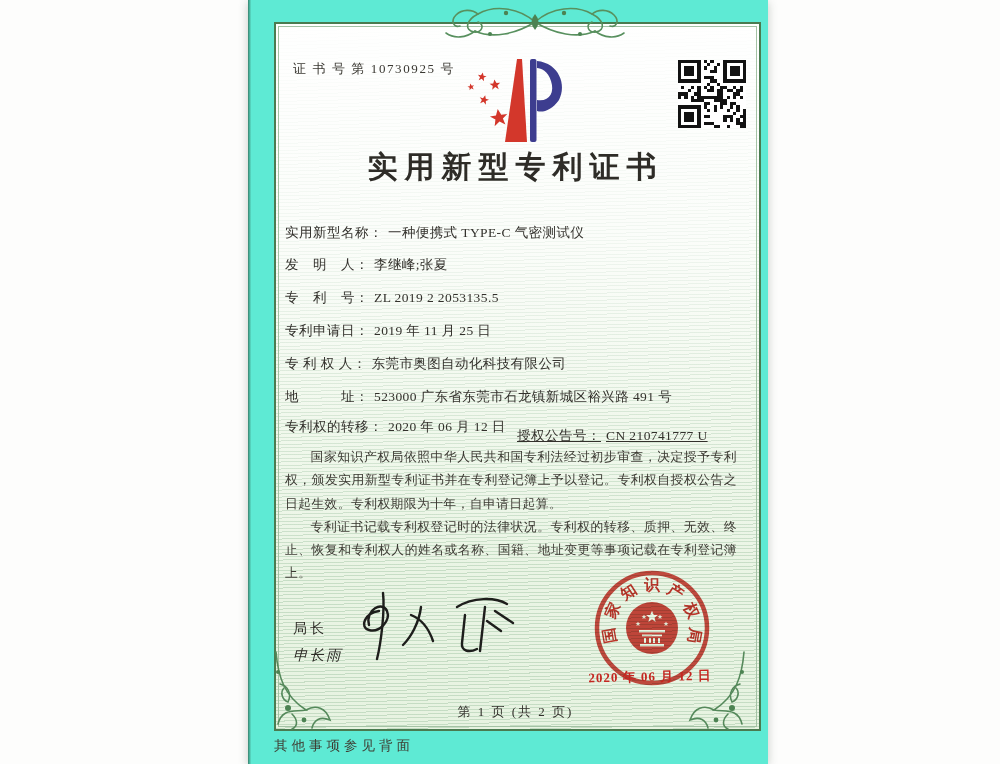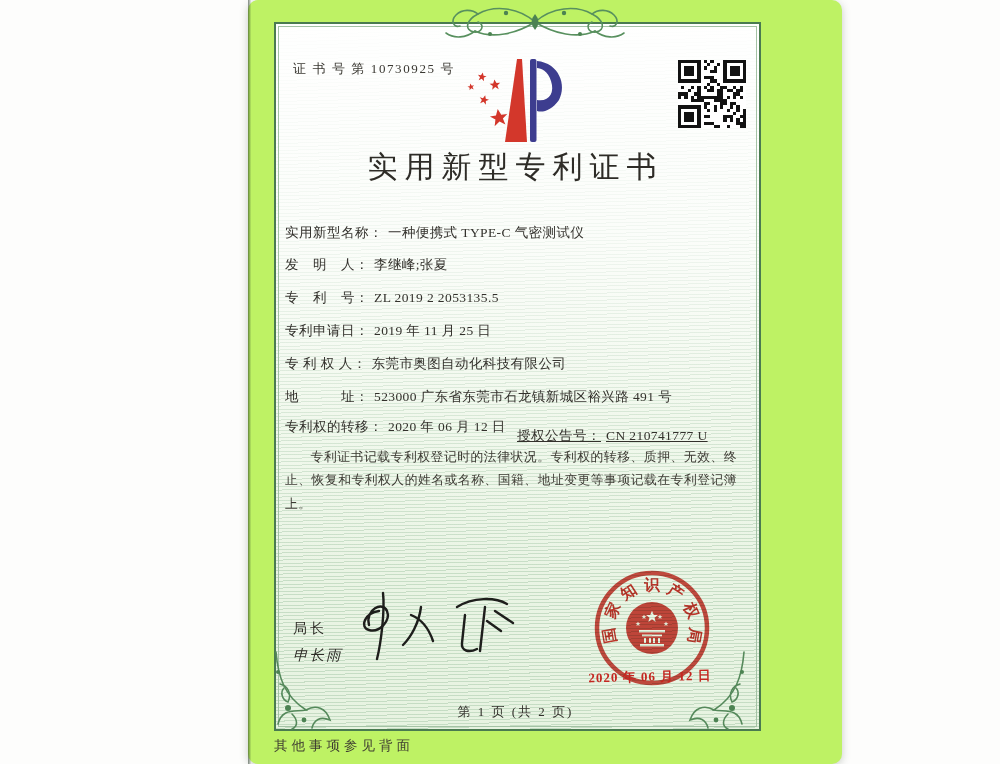--- a/index.html
+++ b/index.html
@@ -1,32 +1,32 @@
 <!DOCTYPE html>
 <html><head>
 <meta charset="utf-8">
 <style>
   html,body{margin:0;padding:0;background:#ffffff;width:1000px;height:764px;overflow:hidden;
     font-family:"Liberation Serif","DejaVu Serif",serif;}
   .canvas{position:relative;width:1000px;height:764px;background:#fdfdfc;}
-  .page{position:absolute;left:248px;top:0;width:594px;height:764px;background:#bef264;
-    box-shadow:0 2px 9px rgba(60,75,60,.28);border-radius:10px;}
+  .page{position:absolute;left:248px;top:0;width:520px;height:764px;background:#5eead4;
+    box-shadow:0 2px 9px rgba(60,75,60,.28);}
   .page::before{content:"";position:absolute;left:0;top:0;width:3px;height:100%;
     background:linear-gradient(to right,rgba(25,45,25,.55),rgba(25,45,25,.05));}
   .frame{position:absolute;left:26px;top:22px;width:483px;height:705px;
     border:2px solid #4a7b50;
     background:
       linear-gradient(to bottom,rgba(255,255,255,.97),rgba(255,255,255,.72) 30%,rgba(252,255,250,.28) 55%,rgba(246,252,242,0) 78%),
       repeating-linear-gradient(178.6deg,rgba(118,168,126,.30) 0 1px,rgba(255,255,255,0) 1px 3.5px),
       linear-gradient(to bottom,#f5faf1,#e7f3e1);}
   .frame::before{content:"";position:absolute;left:2px;top:2px;right:2px;bottom:2px;
     border:1px solid #a3c2a4;pointer-events:none;}
   .abs{position:absolute;}
   .cert-no{left:45px;top:60px;font-size:13px;letter-spacing:1.6px;color:#3a3832;}
-  .title{left:26px;top:147px;width:483px;text-align:center;font-size:30px;font-weight:400;
+  .title{left:26px;top:147px;width:483px;text-align:center;font-size:30px;font-weight:700;
     letter-spacing:7px;color:#2e2c27;}
   .row{left:37px;font-size:13.5px;color:#33312c;white-space:nowrap;}
   .row .lbl{letter-spacing:.5px;}
   .row .val{margin-left:5px;letter-spacing:.4px;}
   .r0{top:224px}.r1{top:256px}.r2{top:289px}.r3{top:322px}.r4{top:355px}.r5{top:388px}.r6{top:418px}
   .grant2{position:absolute;left:232px;top:9px;white-space:nowrap;text-decoration:underline;}
   .paras{left:37px;top:446px;width:452px;color:#3c3a33;font-size:12.8px;line-height:1.82;
     text-align:justify;letter-spacing:.4px;}
   .paras p{margin:0;text-indent:2em;}
   .signer-role{left:45px;top:620px;font-size:14px;letter-spacing:3px;color:#2f2d28;}
@@ -268,20 +268,21 @@
       <span class="lbl">地　　　址：</span><span class="val">523000 广东省东莞市石龙镇新城区裕兴路 491 号</span>
     </div>
     <div class="abs row r6">
       <span class="lbl">专利权的转移：</span><span class="val">2020 年 06 月 12 日</span>
       <span class="grant2">
         <span class="lbl">授权公告号：</span><span class="val">CN 210741777 U</span>
       </span>
     </div>
 
     <div class="abs paras">
+      <p>国家知识产权局依照中华人民共和国专利法经过初步审查，决定授予专利权，颁发实用新型专利证书并在专利登记簿上予以登记。专利权自授权公告之日起生效。专利权期限为十年，自申请日起算。</p>
       <p>专利证书记载专利权登记时的法律状况。专利权的转移、质押、无效、终止、恢复和专利权人的姓名或名称、国籍、地址变更等事项记载在专利登记簿上。</p>
     </div>
 
     <div class="abs signer-role">局长</div>
     <div class="abs signer-name">申长雨</div>
 
     <svg class="abs sig-svg" width="195" height="88" viewBox="0 0 195 88">
       <g stroke="#1e1e1c" stroke-width="2.4" fill="none" stroke-linecap="round" stroke-linejoin="round">
         <path d="M16 40 C12 24 30 16 34 26 C38 36 26 48 16 45 C6 42 12 28 26 26"></path>
         <path d="M30 8 C32 26 28 58 24 74"></path>

